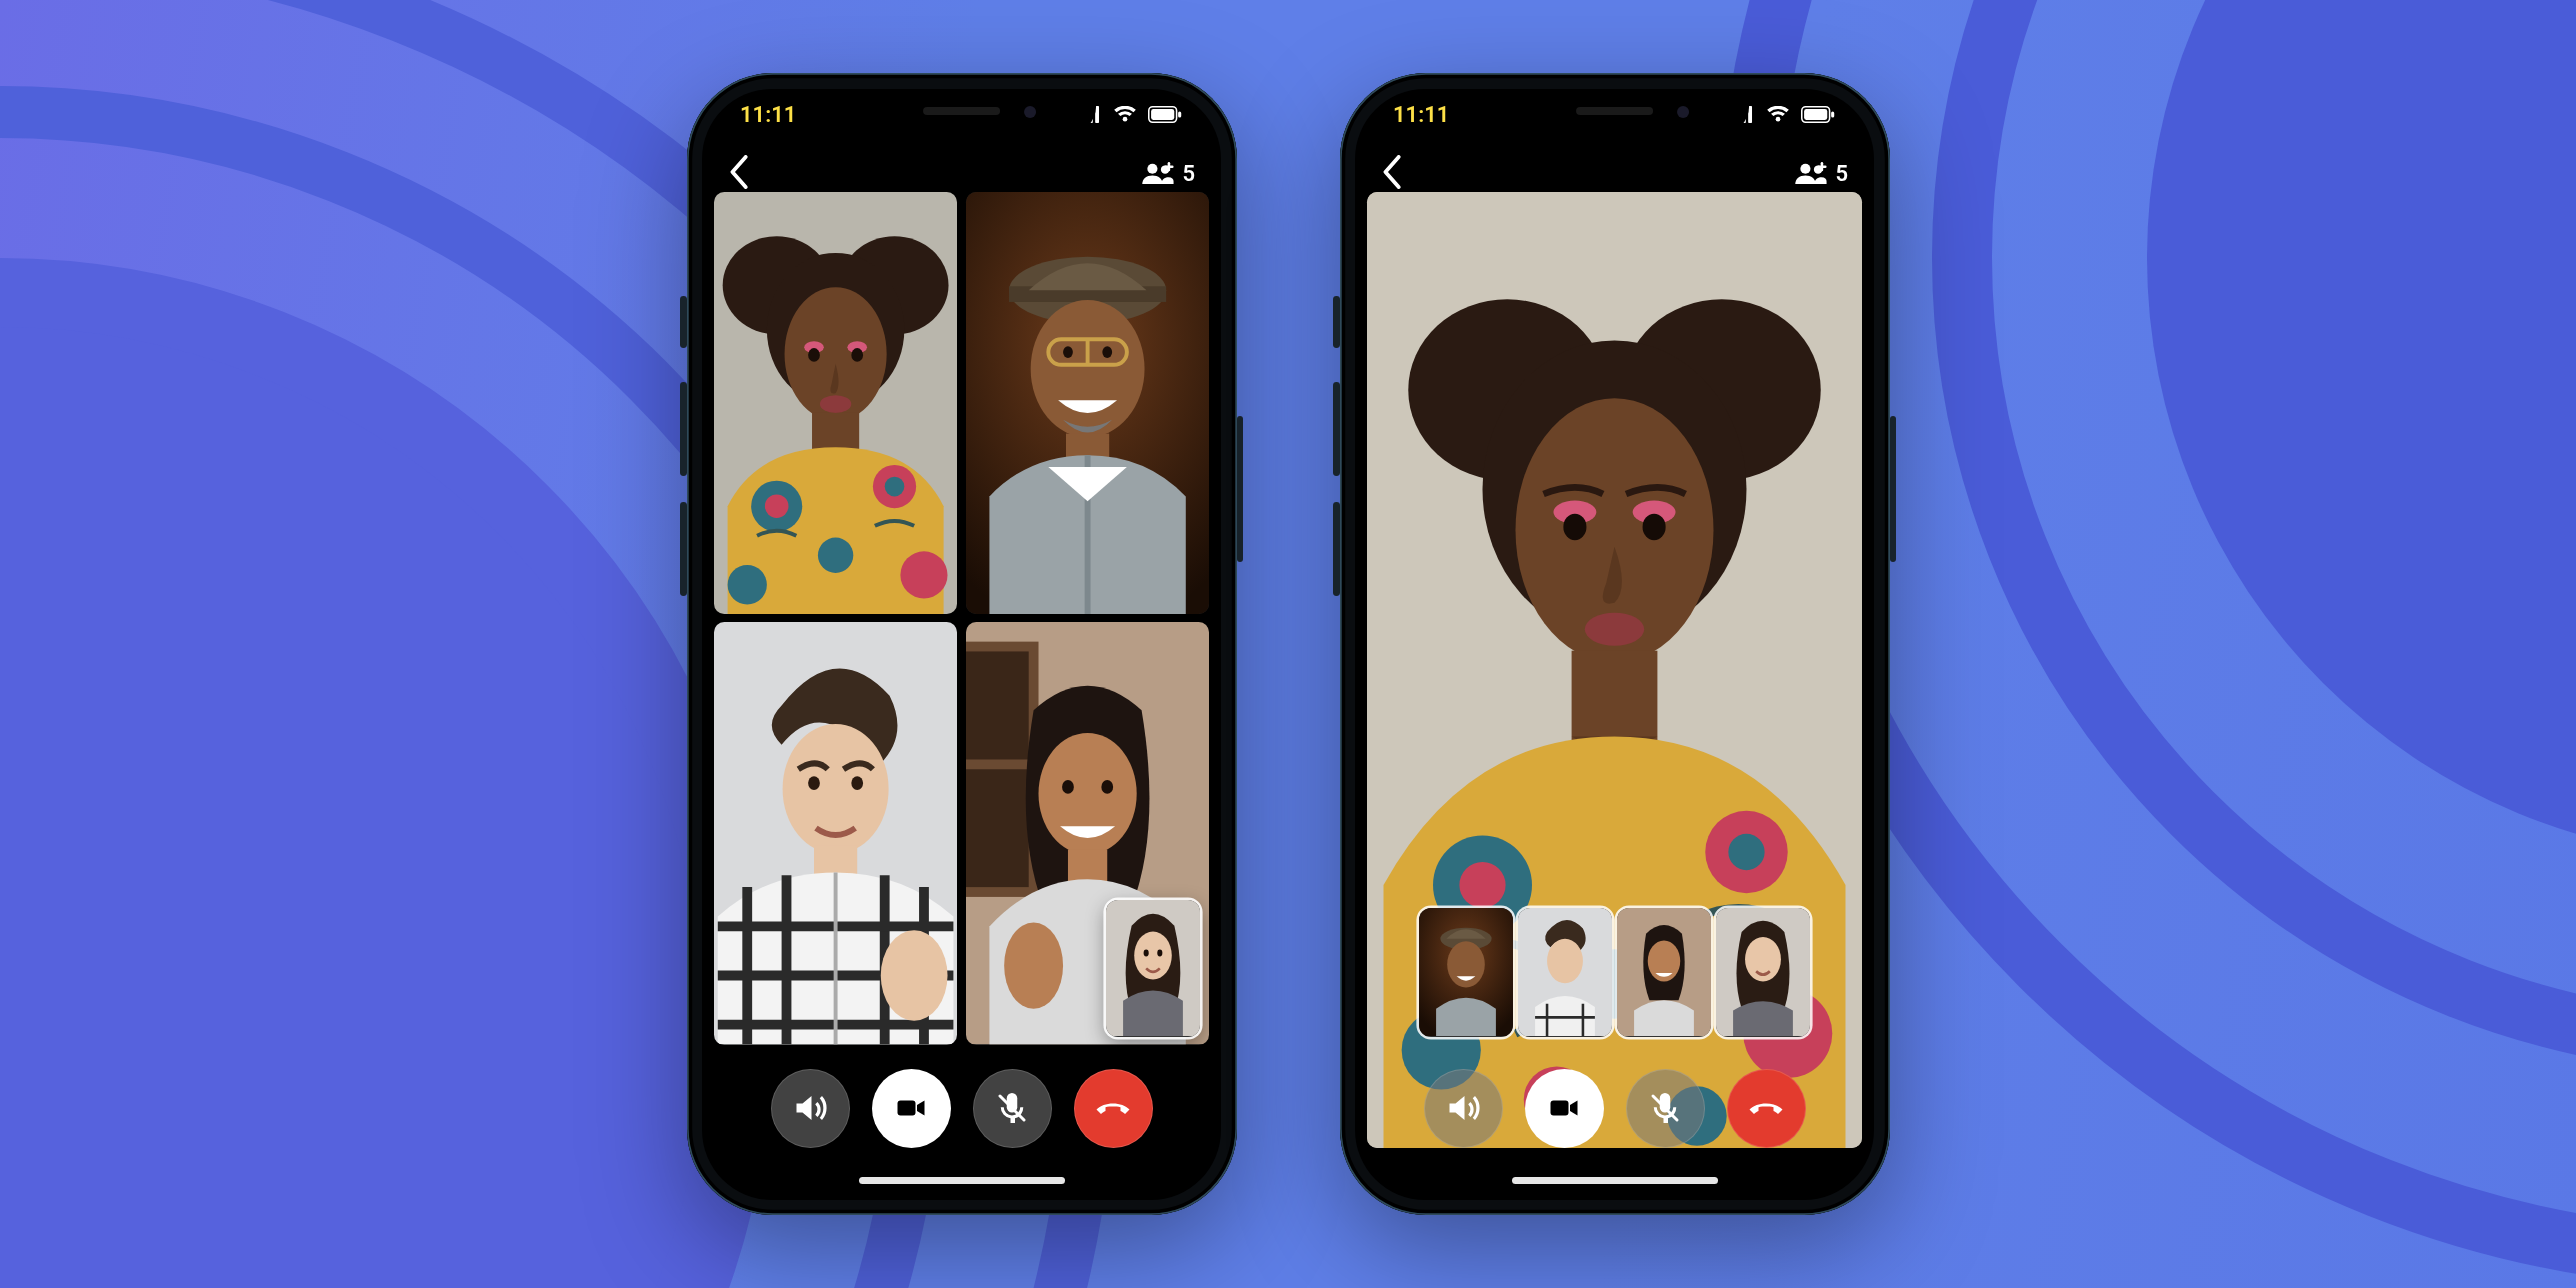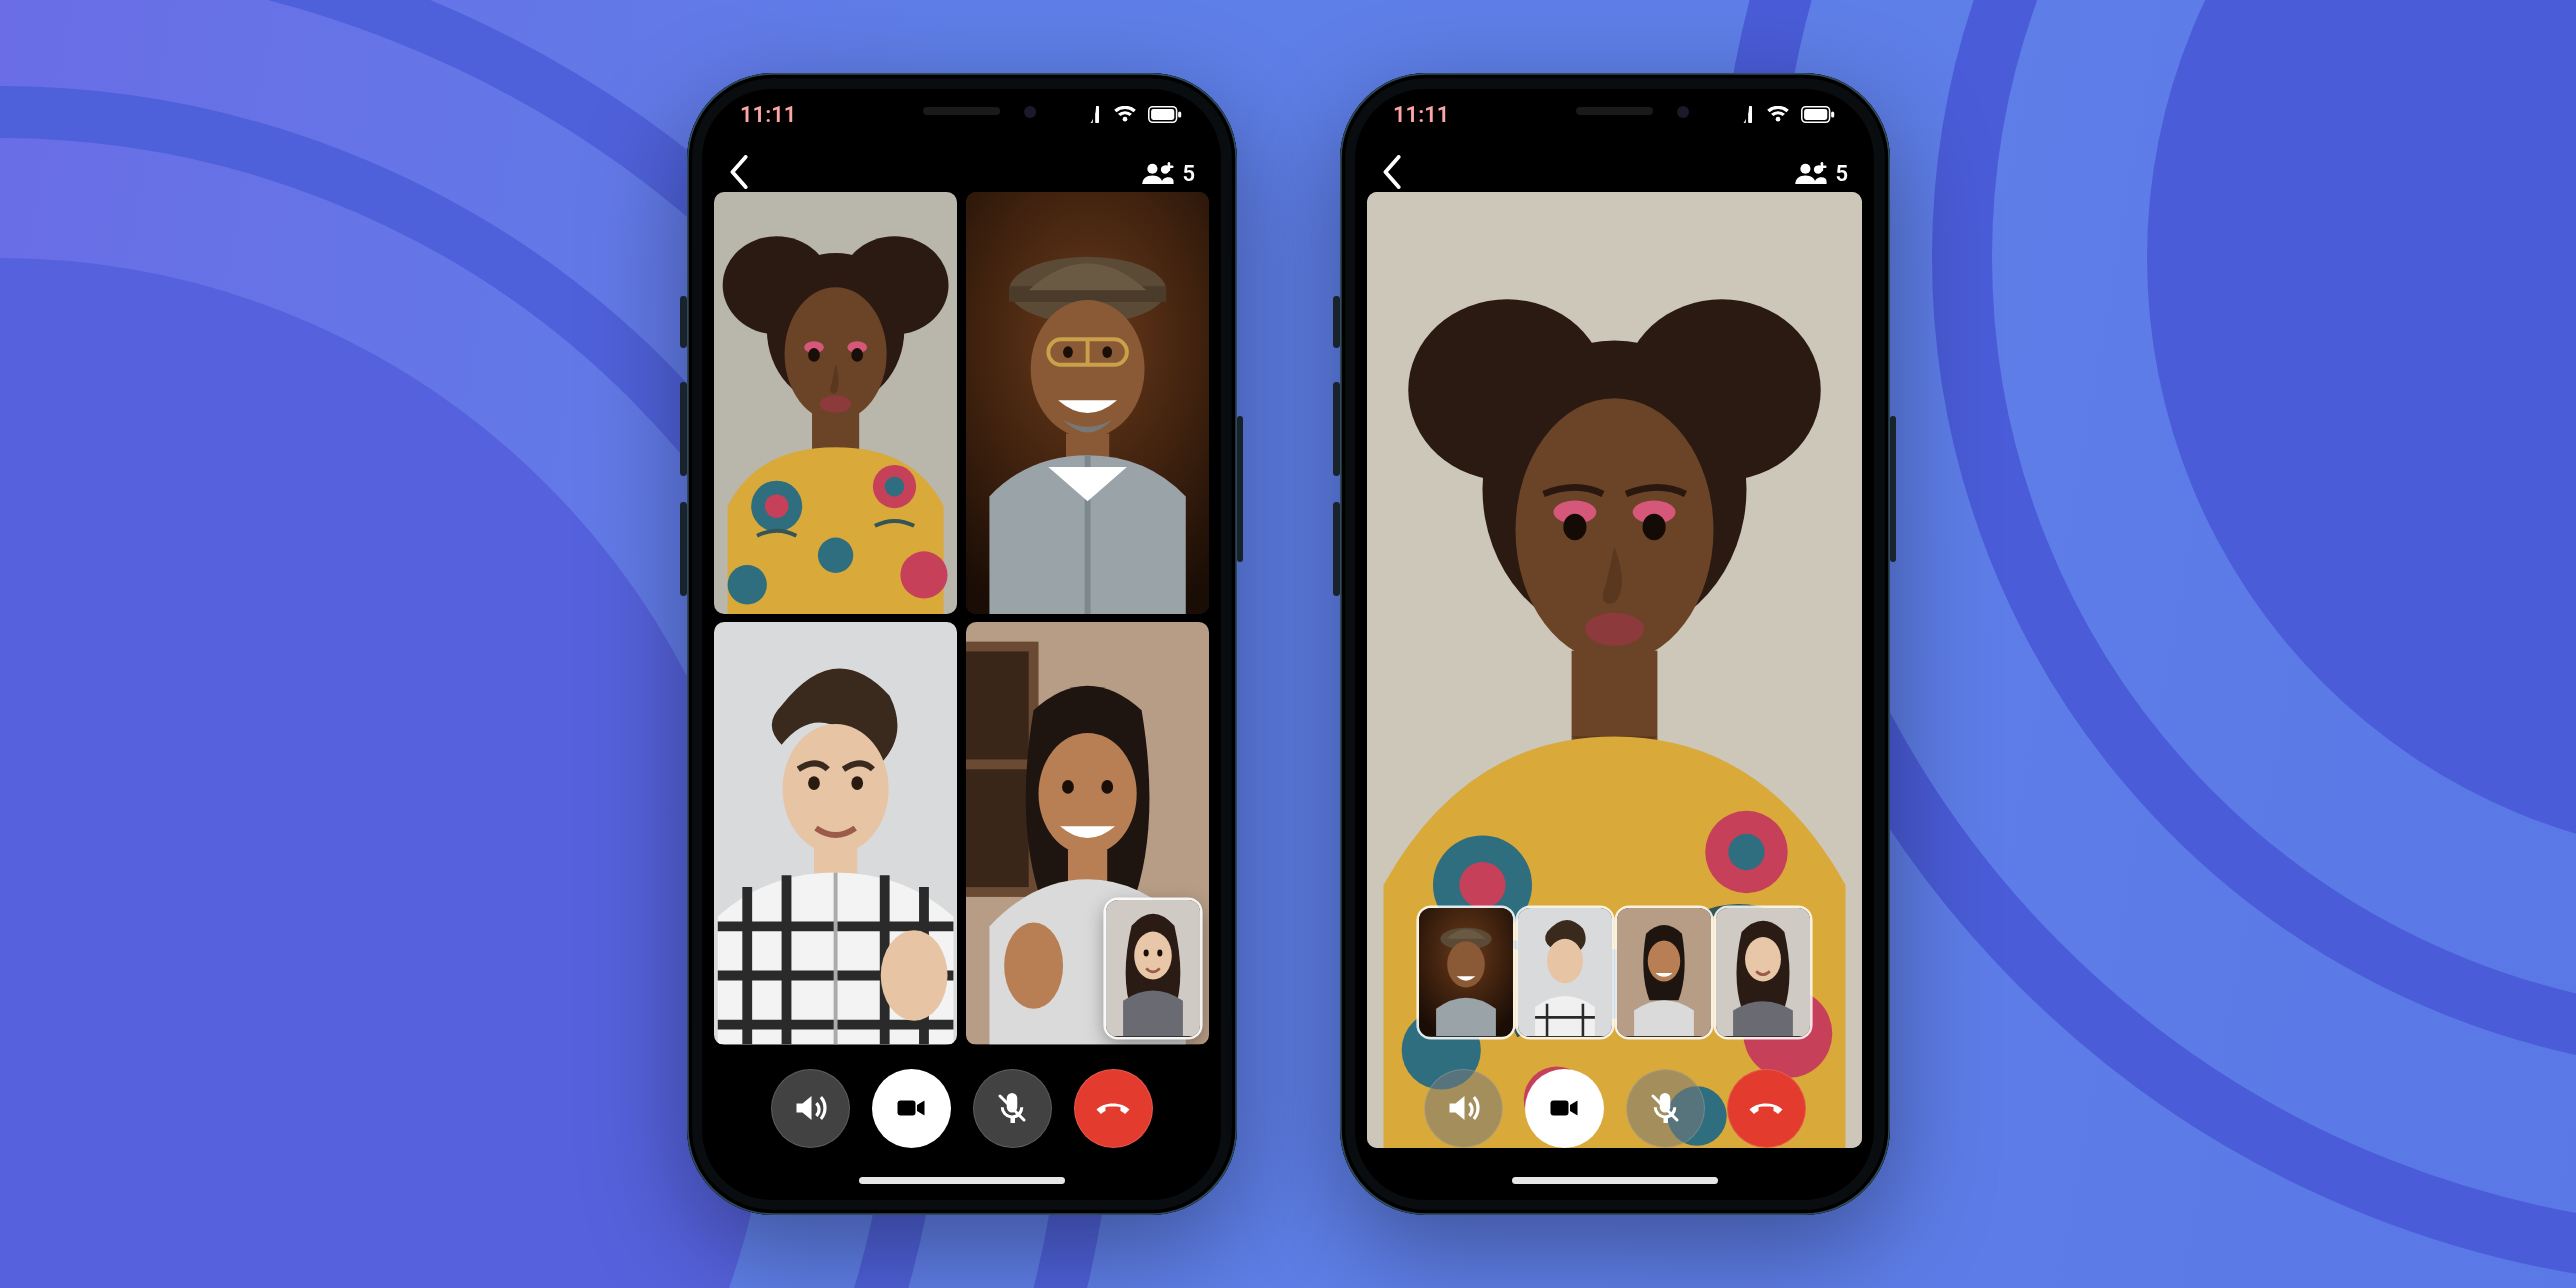--- a/index.html
+++ b/index.html
@@ -98,21 +98,21 @@
 
   
   .status {
     position: absolute;
     top: 0; left: 0; right: 0;
     height: 52px;
     display: flex;
     align-items: center;
     justify-content: space-between;
     padding: 0 38px;
-    color: #fca5a5;
+    color: #fde047;
     font-weight: 600;
     font-size: 22px;
     z-index: 25;
   }
   .status .right { display:flex; align-items:center; gap:8.6px; }
   .status svg { display:block; }
 
   
   .topbar {
     position:absolute;

